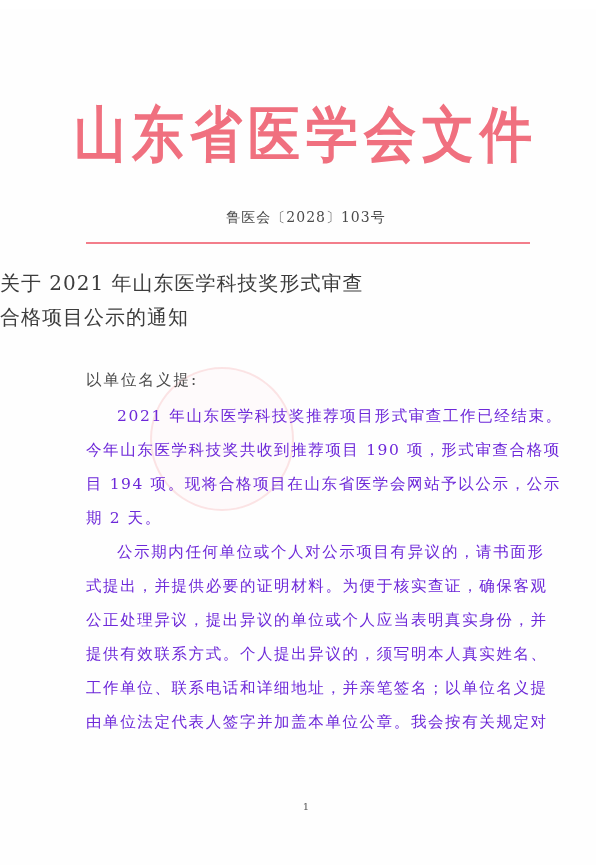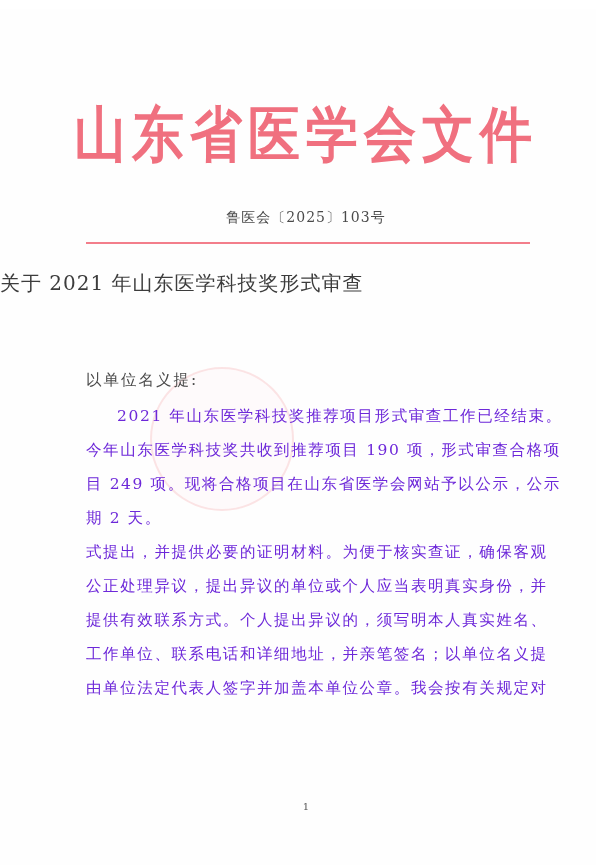--- a/index.html
+++ b/index.html
@@ -48,35 +48,37 @@
       position: absolute; left: 0; width: 612px; top: 792px; text-align: center; font-size: 10px; color: #555;
     }
   </style>
 </head>
 <body>
 
 <div class="page">
   <div class="stamp"></div>
 
   <div class="masthead">山东省医学会文件</div>
-  <div class="docnum">鲁医会〔2025〕103号</div>
+  <div class="docnum">鲁医会〔2028〕103号</div>
   <div class="rule"></div>
 
   <div class="title l1">关于 2021 年山东医学科技奖形式审查</div>
+  <div class="title l2">合格项目公示的通知</div>
 
   <div class="salutation">以单位名义提:</div>
 
   <div class="body-para p1">
     <span class="ln indent last">2021 年山东医学科技奖推荐项目形式审查工作已经结束。</span>
     <span class="ln">今年山东医学科技奖共收到推荐项目 190 项，形式审查合格项</span>
-    <span class="ln">目 249 项。现将合格项目在山东省医学会网站予以公示，公示</span>
+    <span class="ln">目 194 项。现将合格项目在山东省医学会网站予以公示，公示</span>
     <span class="ln last">期 2 天。</span>
   </div>
 
   <div class="body-para p2">
+    <span class="ln indent">公示期内任何单位或个人对公示项目有异议的，请书面形</span>
     <span class="ln">式提出，并提供必要的证明材料。为便于核实查证，确保客观</span>
     <span class="ln">公正处理异议，提出异议的单位或个人应当表明真实身份，并</span>
     <span class="ln">提供有效联系方式。个人提出异议的，须写明本人真实姓名、</span>
     <span class="ln">工作单位、联系电话和详细地址，并亲笔签名；以单位名义提</span>
     <span class="ln">由单位法定代表人签字并加盖本单位公章。我会按有关规定对</span>
   </div>
 
   <div class="pagenum">1</div>
 </div>
 

